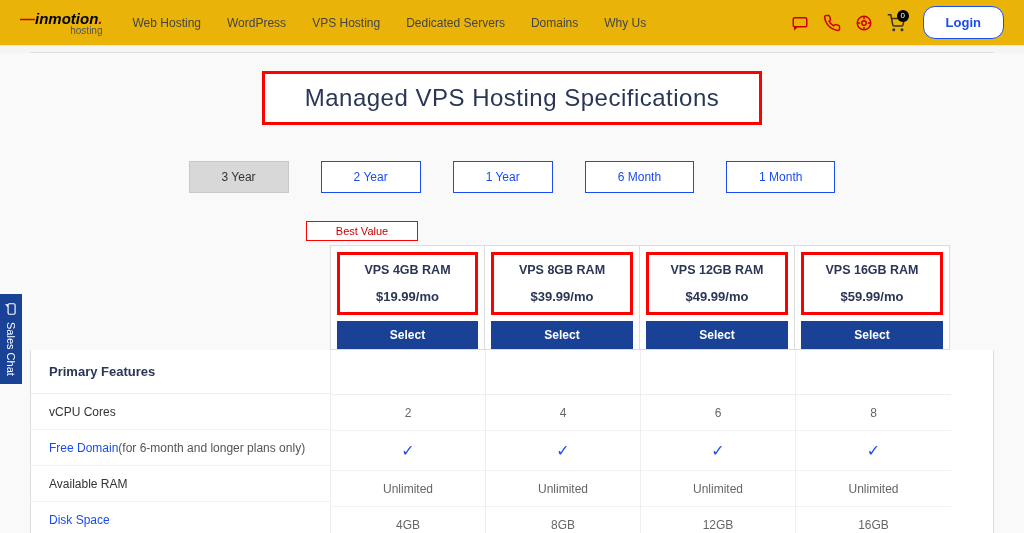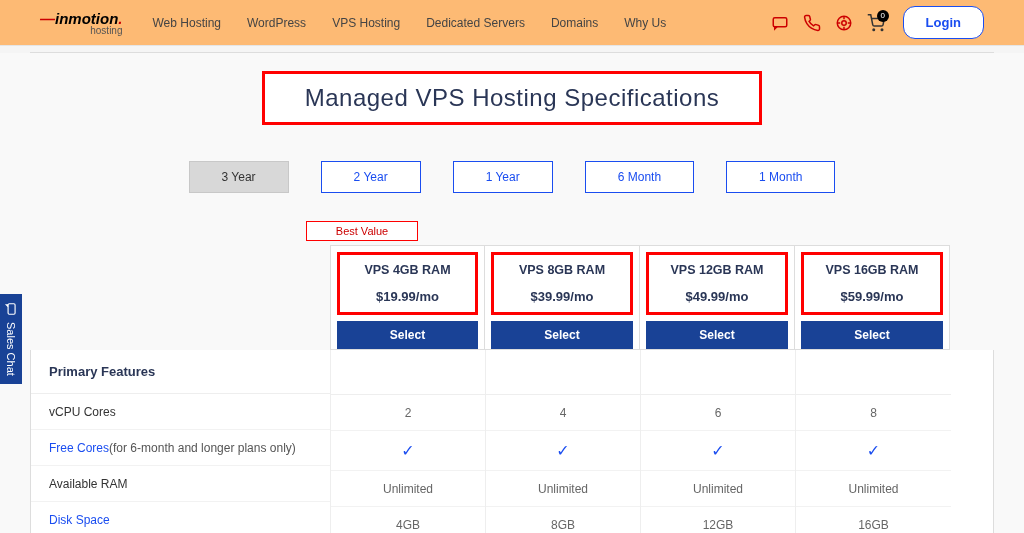--- a/index.html
+++ b/index.html
@@ -1,17 +1,17 @@
 <!DOCTYPE html>
 <html><head>
 <meta charset="utf-8">
 <style>
 *{box-sizing:border-box;margin:0;padding:0;font-family:-apple-system,BlinkMacSystemFont,"Segoe UI",Arial,sans-serif}
 body{background:#f5f5f5;width:1024px;height:533px;overflow:hidden;position:relative}
-.header{background:#fdba74;height:46px;display:flex;align-items:center;padding:0 40px;border-bottom:1px solid #e5e5e5}
+.header{background:#eab308;height:46px;display:flex;align-items:center;padding:0 20px;border-bottom:1px solid #e5e5e5}
 .logo{display:flex;align-items:center;margin-right:30px}
 .logo-text{font-size:15px;font-weight:700;color:#000;font-style:italic}
 .logo-text .red{color:#c00}
 .logo-sub{font-size:10px;color:#555;display:block;text-align:right;font-style:normal;font-weight:400;margin-top:-3px}
 .nav{display:flex;gap:26px;flex:1}
 .nav a{font-size:12px;color:#444;text-decoration:none;cursor:pointer}
 .header-icons{display:flex;gap:14px;align-items:center;margin-left:20px}
 .icon{width:18px;height:18px;cursor:pointer;position:relative}
 .cart-badge{position:absolute;top:-4px;right:-4px;background:#000;color:#fff;font-size:8px;width:12px;height:12px;border-radius:50%;display:flex;align-items:center;justify-content:center}
 .login-btn{margin-left:18px;padding:8px 22px;border:1.5px solid #1a4df0;color:#1a4df0;background:#fff;font-size:13px;font-weight:600;border-radius:12px;cursor:pointer}
@@ -129,21 +129,21 @@
       </div>
       <button class="select-btn">Select</button>
     </div>
   </div>
 
   <div class="spec-table">
     <div class="spec-labels">
       <div class="spec-header">Primary Features</div>
       <div class="spec-row">vCPU Cores</div>
       <div class="spec-row link">
-          <span>Free Cores</span>
+          <span>Free Domain</span>
           <span class="gray"> (for 6-month and longer plans only)</span>
         </div>
       <div class="spec-row">Available RAM</div>
       <div class="spec-row link">Disk Space</div>
     </div>
     <div class="spec-vals">
       <div class="val-pad"></div>
       <div class="val">2</div>
       <div class="val check">✓</div>
       <div class="val">Unlimited</div>

